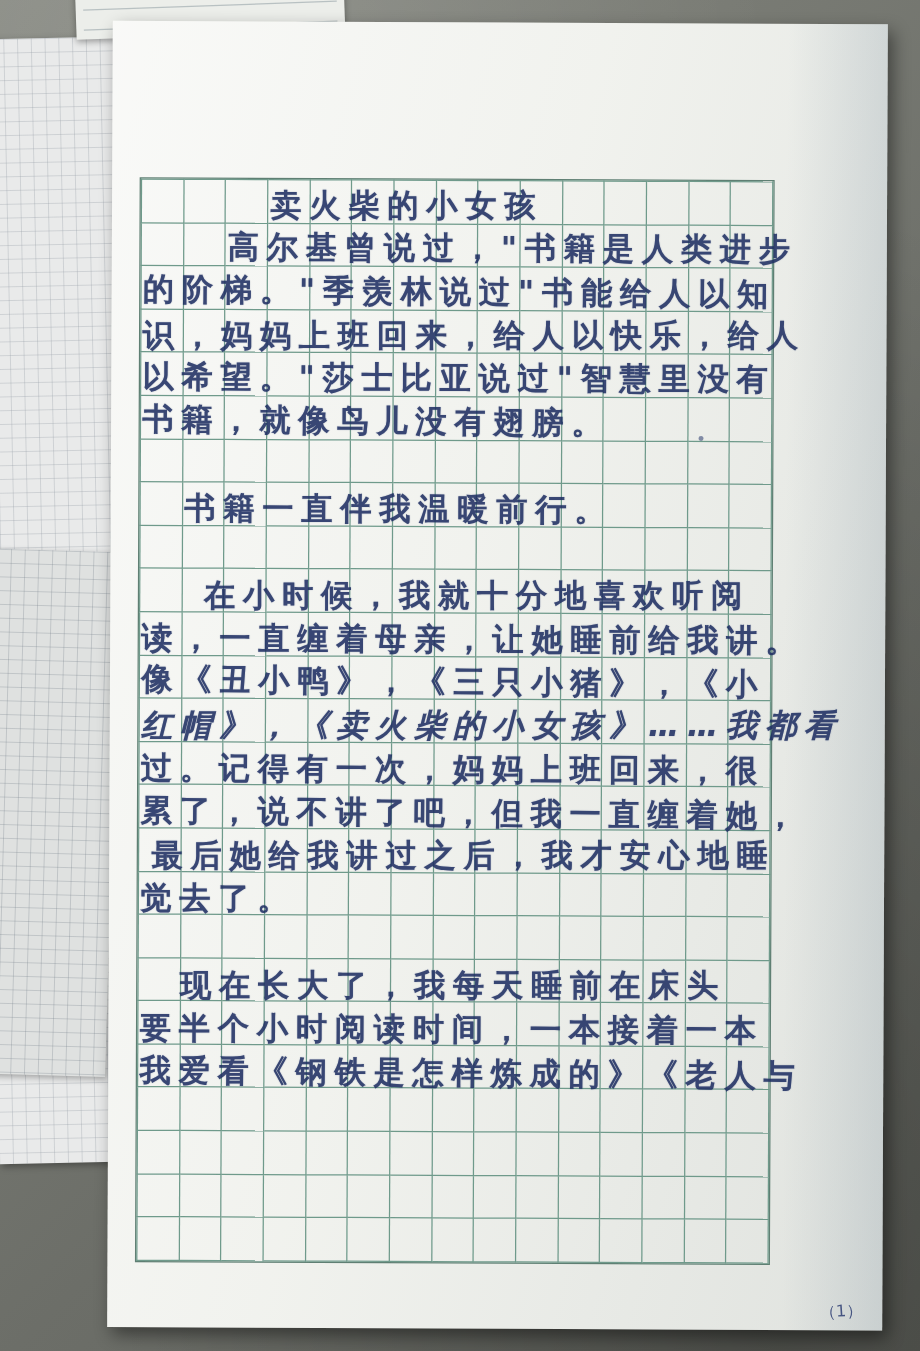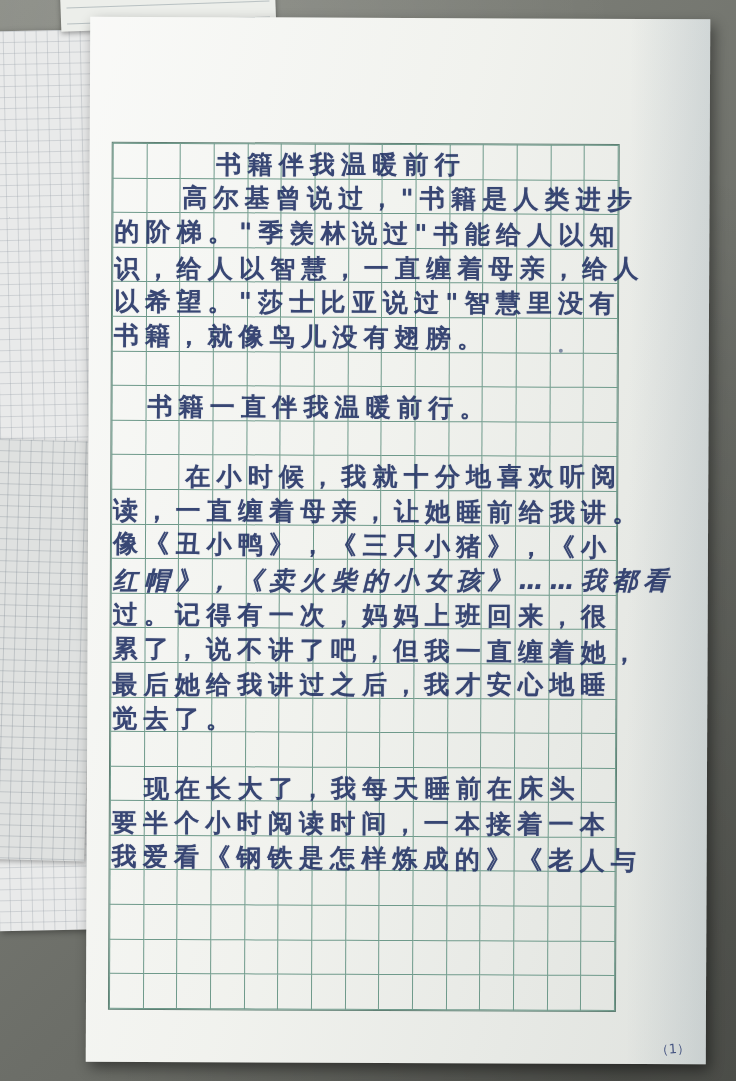--- a/index.html
+++ b/index.html
@@ -633,34 +633,34 @@
               <td></td>
               <td></td>
               <td></td>
               <td></td>
             </tr>
           </tbody>
       </table>
     </div>
 
     <div class="hand" id="hand-layer">
-        <div class="hline" style="top: 4.5136px; padding-left: 104.6px; transform: rotate(-0.25deg);">书籍伴我温暖前行</div>
+        <div class="hline" style="top: 4.5136px; padding-left: 104.6px; transform: rotate(-0.25deg);">卖火柴的小女孩</div>
         <div class="hline" style="top: 39.2336px; padding-left: 70.7333px; transform: rotate(0deg);">高尔基曾说过，"书籍是人类进步</div>
         <div class="hline" style="top: 73.9536px; padding-left: 3px; transform: rotate(0.25deg);">的阶梯。"季羡林说过"书能给人以知</div>
-        <div class="hline" style="top: 108.674px; padding-left: 3px; transform: rotate(-0.25deg);">识，给人以智慧，一直缠着母亲，给人</div>
+        <div class="hline" style="top: 108.674px; padding-left: 3px; transform: rotate(-0.25deg);">识，妈妈上班回来，给人以快乐，给人</div>
         <div class="hline" style="top: 143.394px; padding-left: 3px; transform: rotate(0deg);">以希望。"莎士比亚说过"智慧里没有</div>
         <div class="hline" style="top: 178.114px; padding-left: 3px; transform: rotate(0.25deg);">书籍，就像鸟儿没有翅膀。</div>
         <div class="hline" style="top: 247.554px; padding-left: 36.8667px; transform: rotate(0deg);">书籍一直伴我温暖前行。</div>
-        <div class="hline" style="top: 316.994px; padding-left: 75px; transform: rotate(-0.25deg);">在小时候，我就十分地喜欢听阅</div>
+        <div class="hline" style="top: 316.994px; padding-left: 53px; transform: rotate(-0.25deg);">在小时候，我就十分地喜欢听阅</div>
         <div class="hline" style="top: 351.714px; padding-left: 3px; transform: rotate(0deg);">读，一直缠着母亲，让她睡前给我讲。</div>
         <div class="hline" style="top: 386.434px; padding-left: 3px; transform: rotate(0.25deg);">像《丑小鸭》，《三只小猪》，《小</div>
         <div class="hline" style="top: 421.154px; padding-left: 3px; transform: rotate(-0.25deg); font-style: italic;">红帽》，《卖火柴的小女孩》……我都看</div>
         <div class="hline" style="top: 455.874px; padding-left: 3px; transform: rotate(0deg);">过。记得有一次，妈妈上班回来，很</div>
         <div class="hline" style="top: 490.594px; padding-left: 3px; transform: rotate(0.25deg);">累了，说不讲了吧，但我一直缠着她，</div>
-        <div class="hline" style="top: 525.314px; padding-left: 3px; transform: rotate(-0.25deg);">最后她给我讲过之后，我才安心地睡</div>
+        <div class="hline" style="top: 525.314px; padding-left: 3px; transform: rotate(-0.25deg); text-align: right;">最后她给我讲过之后，我才安心地睡</div>
         <div class="hline" style="top: 560.034px; padding-left: 3px; transform: rotate(0deg);">觉去了。</div>
         <div class="hline" style="top: 629.474px; padding-left: 35px; transform: rotate(-0.25deg);">现在长大了，我每天睡前在床头</div>
         <div class="hline" style="top: 664.194px; padding-left: 3px; transform: rotate(0deg);">要半个小时阅读时间，一本接着一本</div>
         <div class="hline" style="top: 698.914px; padding-left: 3px; transform: rotate(0.25deg);">我爱看《钢铁是怎样炼成的》《老人与</div>
       </div>
 
     <div class="page-num">（1）</div>
 
     <div class="dot-mark" style="left:470px; top:330px; width:4px; height:4px;"></div>
   </div>

